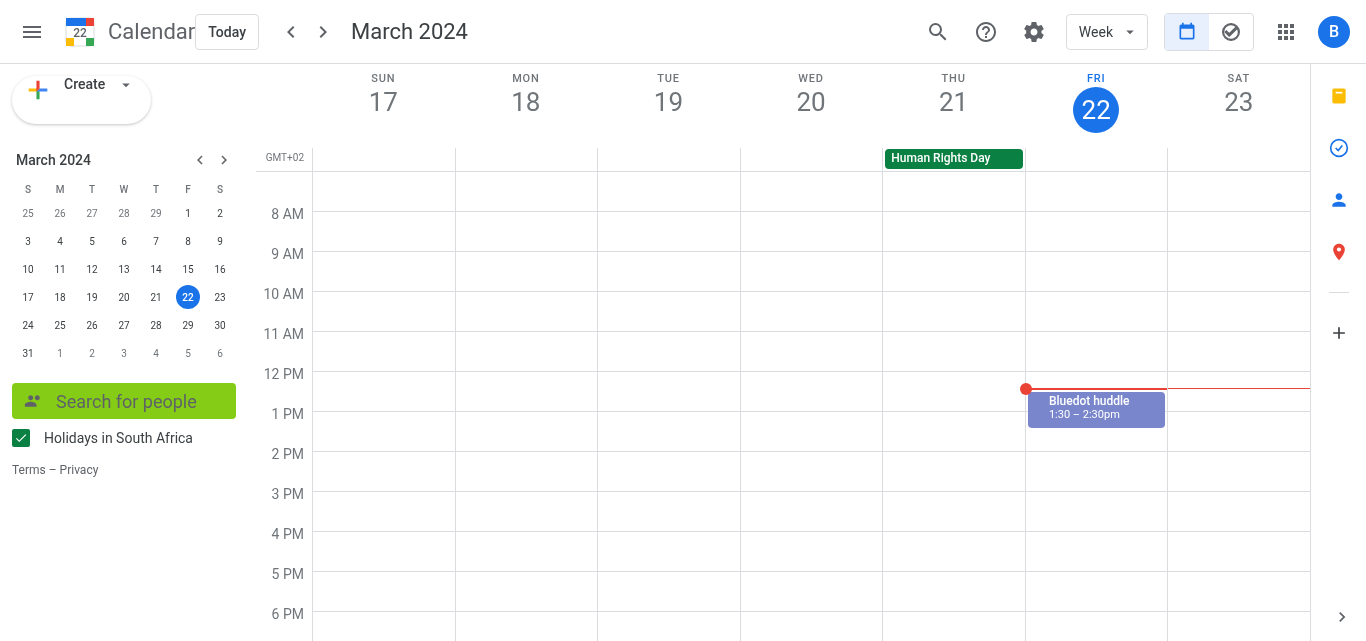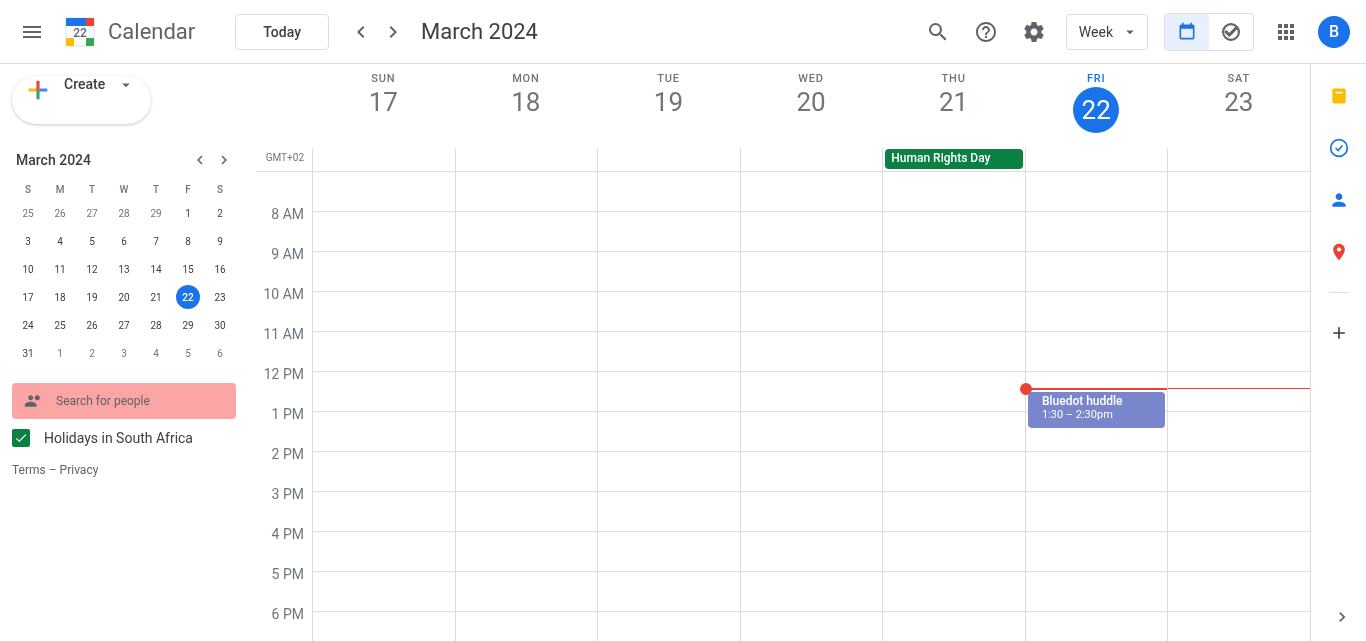--- a/index.html
+++ b/index.html
@@ -1,21 +1,21 @@
 <!DOCTYPE html>
 <html><head>
 <meta charset="utf-8">
 <style>
 *{box-sizing:border-box;margin:0;padding:0;font-family:'Google Sans',Roboto,Arial,sans-serif}
 body{width:1366px;height:641px;overflow:hidden;background:#fff;color:#3c4043;position:relative}
 .header{height:64px;border-bottom:1px solid #dadce0;display:flex;align-items:center;padding:0 8px}
 .menu-btn{width:48px;height:48px;display:flex;align-items:center;justify-content:center;border-radius:50%;cursor:pointer}
 .logo{width:40px;height:40px;margin:0 4px;display:flex;align-items:center;justify-content:center}
-.app-title{font-size:22px;color:#5f6368;margin-left:4px;margin-right:40px}
-.today-btn{height:36px;padding:0 27px;border:1px solid #dadce0;border-radius:4px;background:#fff;font-size:14px;color:#3c4043;cursor:pointer;font-weight:500}
+.app-title{font-size:22px;color:#5f6368;margin-left:4px;}
+.today-btn{height:36px;padding:0 12px;border:1px solid #dadce0;border-radius:4px;background:#fff;font-size:14px;color:#3c4043;cursor:pointer;font-weight:500}
 .nav-arrows{display:flex;margin-left:16px}
 .arrow-btn{width:32px;height:32px;display:flex;align-items:center;justify-content:center;border-radius:50%;cursor:pointer;color:#5f6368}
 .month-label{font-size:22px;color:#3c4043;margin-left:12px}
 .spacer{flex:1}
 .header-icon{width:40px;height:40px;display:flex;align-items:center;justify-content:center;border-radius:50%;cursor:pointer;color:#5f6368;margin:0 4px}
 .view-select{height:36px;padding:0 8px 0 12px;border:1px solid #dadce0;border-radius:4px;background:#fff;font-size:14px;color:#3c4043;cursor:pointer;display:flex;align-items:center;margin:0 8px}
 .view-segment{display:flex;border:1px solid #dadce0;border-radius:4px;overflow:hidden;margin:0 8px}
 .view-seg-btn{width:44px;height:36px;display:flex;align-items:center;justify-content:center;cursor:pointer;color:#5f6368}
 .view-seg-btn.active{background:#e8f0fe;color:#1a73e8}
 .apps-icon{width:40px;height:40px;display:flex;align-items:center;justify-content:center;cursor:pointer;margin:0 4px}
@@ -26,21 +26,21 @@
 .create-btn .plus{margin-right:12px}
 .create-btn .chev{margin-left:12px;color:#5f6368}
 .mini-header{display:flex;align-items:center;margin:8px 0}
 .mini-month{flex:1;font-size:14px;color:#3c4043;font-weight:500;padding-left:4px}
 .mini-nav{width:24px;height:24px;display:flex;align-items:center;justify-content:center;cursor:pointer;color:#5f6368}
 .mini-grid{display:grid;grid-template-columns:repeat(7,1fr);gap:0;font-size:10px;color:#70757a}
 .mini-dow{text-align:center;padding:4px 0;font-weight:500}
 .mini-day{width:24px;height:24px;display:flex;align-items:center;justify-content:center;margin:2px auto;border-radius:50%;cursor:pointer;font-size:10px;color:#3c4043}
 .mini-day.muted{color:#70757a}
 .mini-day.today{background:#1a73e8;color:#fff;font-weight:500}
-.search-people{margin-top:16px;height:36px;background:#fca5a5;border-radius:4px;display:flex;align-items:center;padding:0 12px;color:#5f6368;font-size:12px;cursor:text}
+.search-people{margin-top:16px;height:36px;background:#84cc16;border-radius:4px;display:flex;align-items:center;padding:0 12px;color:#5f6368;font-size:18px;cursor:text}
 .search-people svg{margin-right:12px}
 .section-header{display:flex;align-items:center;margin-top:20px;cursor:pointer}
 .section-title{flex:1;font-size:14px;font-weight:500;color:#3c4043}
 .section-icon{width:24px;height:24px;display:flex;align-items:center;justify-content:center;color:#5f6368}
 .cal-item{display:flex;align-items:center;margin-top:10px;font-size:14px;color:#3c4043}
 .checkbox{width:18px;height:18px;border-radius:2px;margin-right:14px;display:flex;align-items:center;justify-content:center;cursor:pointer}
 .checkbox svg{fill:#fff}
 .footer-links{margin-top:16px;font-size:12px;color:#5f6368}
 .footer-links span{cursor:pointer}
 .grid-area{flex:1;display:flex;flex-direction:column;position:relative}
@@ -54,21 +54,21 @@
 .allday-cell{flex:1;border-left:1px solid #dadce0;position:relative}
 .allday-event{position:absolute;left:2px;right:2px;top:1px;height:20px;background:#0b8043;color:#fff;border-radius:4px;font-size:12px;font-weight:500;padding:2px 6px;cursor:pointer}
 .tz-label{position:absolute;left:0;top:88px;width:56px;font-size:10px;color:#70757a;text-align:right;padding-right:8px}
 .scroll-area{flex:1;overflow-y:auto;position:relative}
 .time-grid{display:flex;position:relative}
 .time-col{width:56px}
 .time-label{height:40px;font-size:14px;color:#70757a;text-align:right;padding-right:8px;position:relative;top:-6px}
 .day-cols{flex:1;display:flex;position:relative}
 .day-col{flex:1;border-left:1px solid #dadce0;position:relative}
 .hour-line{height:40px;border-bottom:1px solid #dadce0}
-.event{position:absolute;left:2px;right:2px;background:#7986cb;border-radius:4px;padding:2px 14px;color:#fff;font-size:12px;cursor:pointer;overflow:hidden}
+.event{position:absolute;left:2px;right:2px;background:#7986cb;border-radius:4px;padding:2px 21px;color:#fff;font-size:12px;cursor:pointer;overflow:hidden}
 .event-title{font-weight:500}
 .event-time{font-size:11px}
 .now-line{position:absolute;left:0;right:0;height:2px;background:#ea4335;z-index:5}
 .now-dot{position:absolute;left:-6px;top:-5px;width:12px;height:12px;background:#ea4335;border-radius:50%}
 .side-panel{width:56px;border-left:1px solid #dadce0;display:flex;flex-direction:column;align-items:center;padding-top:16px;gap:20px}
 .side-icon{width:32px;height:32px;display:flex;align-items:center;justify-content:center;cursor:pointer;border-radius:50%}
 .side-divider{width:20px;height:1px;background:#dadce0;margin:4px 0}
 .side-panel-toggle{position:absolute;right:8px;bottom:8px;width:32px;height:32px;display:flex;align-items:center;justify-content:center;cursor:pointer;color:#5f6368}
 </style>
 </head>

